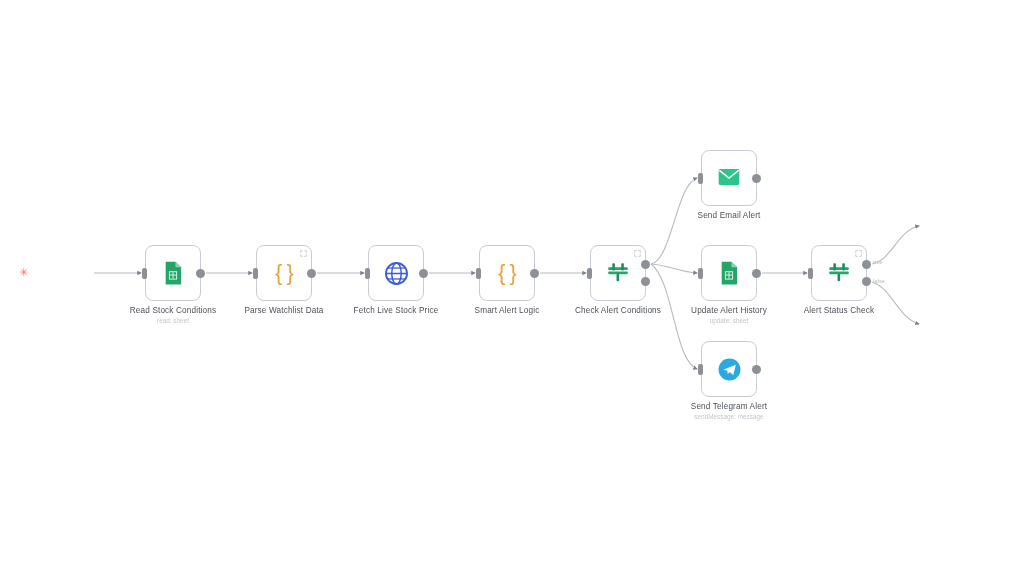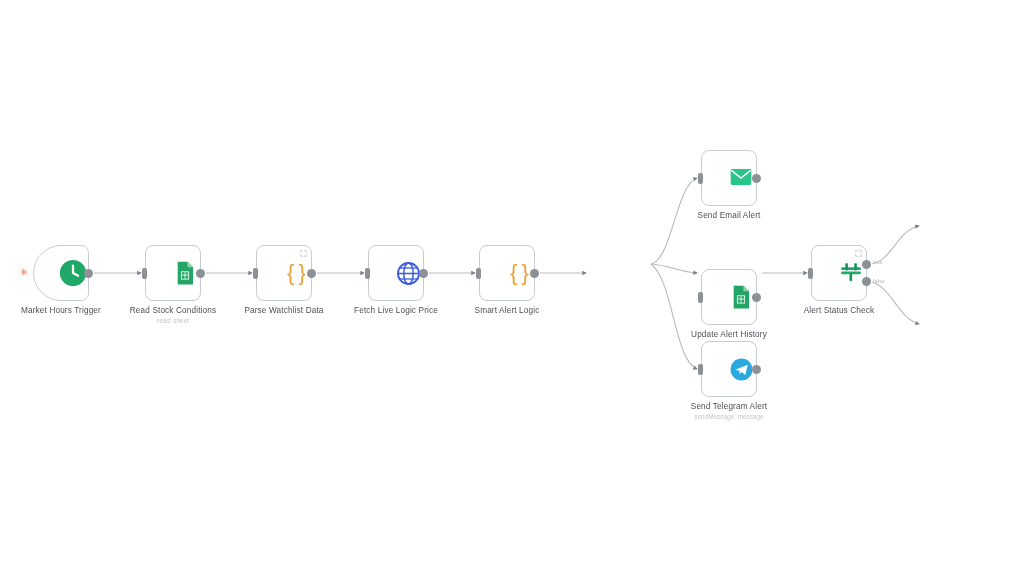--- a/index.html
+++ b/index.html
@@ -20,21 +20,21 @@
     pointer-events: none;
   }
   .node {
     position: absolute;
     width: 56px; height: 56px;
     background: #ffffff;
     border: 1.2px solid #c8ccd4;
     border-radius: 8px;
     display: flex;
     align-items: center;
-    justify-content: flex-end;
+    justify-content: center;
     z-index: 5;
   }
   .node.trigger {
     border-radius: 30px 8px 8px 30px;
   }
   .node-icon {
     width: 30px; height: 30px;
     display: flex; align-items: center; justify-content: center;
   }
   .node-label {
@@ -127,30 +127,20 @@
       <path d="M651,264 C668,265 680,272 697,273" marker-end="url(#arrow)"></path>
       <path d="M651,264 C674,282 674,360 697,369" marker-end="url(#arrow)"></path>
       <path d="M762,273 L807,273" marker-end="url(#arrow)"></path>
       <path d="M872,264 C892,260 898,230 919,226" marker-end="url(#arrow)"></path>
       <path d="M872,282 C892,288 898,318 919,324" marker-end="url(#arrow)"></path>
     </g>
   </svg>
 
   <div class="pin-marker" style="left:19px; top:267px;">✳</div>
 
-  <div class="node trigger" style="left:33px; top:245px;">
-    <span class="node-icon">
-      <svg viewBox="0 0 32 32" width="30" height="30">
-        <circle cx="16" cy="16" r="14" fill="#1fa866"></circle>
-        <path d="M16 8 L16 16 L21.5 19" stroke="#ffffff" stroke-width="2.4" fill="none" stroke-linecap="round"></path>
-      </svg>
-    </span>
-    <span class="port out"></span>
-    <span class="node-label">Market Hours Trigger</span>
-  </div>
 
   <div class="node" style="left:145px; top:245px;">
     <span class="node-icon">
       <svg viewBox="0 0 32 32" width="26" height="26">
         <path d="M7 2 h12 l7 7 v21 H7 z" fill="#23a566"></path>
         <path d="M19 2 l7 7 h-7 z" fill="#8ed1ae"></path>
         <rect x="11" y="14" width="10" height="10" fill="#ffffff"></rect>
         <rect x="12" y="15" width="8" height="8" fill="#23a566"></rect>
         <rect x="12" y="18" width="8" height="1" fill="#ffffff"></rect>
         <rect x="15.5" y="15" width="1" height="8" fill="#ffffff"></rect>
@@ -177,44 +167,62 @@
       <svg viewBox="0 0 32 32" width="27" height="27">
         <circle cx="16" cy="16" r="12.5" fill="none" stroke="#3b5bdb" stroke-width="2.2"></circle>
         <ellipse cx="16" cy="16" rx="5.6" ry="12.5" fill="none" stroke="#3b5bdb" stroke-width="1.8"></ellipse>
         <line x1="3.5" y1="16" x2="28.5" y2="16" stroke="#3b5bdb" stroke-width="1.8"></line>
         <line x1="5.6" y1="9.5" x2="26.4" y2="9.5" stroke="#3b5bdb" stroke-width="1.5"></line>
         <line x1="5.6" y1="22.5" x2="26.4" y2="22.5" stroke="#3b5bdb" stroke-width="1.5"></line>
       </svg>
     </span>
     <span class="port in"></span>
     <span class="port out"></span>
-    <span class="node-label">Fetch Live Logic Price</span>
+    <span class="node-label">Fetch Live Stock Price</span>
   </div>
 
   <div class="node" style="left:479px; top:245px;">
     <span class="node-icon brace">{ }</span>
     <span class="port in"></span>
     <span class="port out"></span>
     <span class="node-label">Smart Alert Logic</span>
   </div>
 
+  <div class="node" style="left:590px; top:245px;">
+    <span class="node-icon">
+      <svg viewBox="0 0 32 32" width="26" height="26">
+        <rect x="4" y="9" width="24" height="3.4" rx="1" fill="#1fa866"></rect>
+        <rect x="4" y="14" width="24" height="3.4" rx="1" fill="#1fa866"></rect>
+        <rect x="9" y="4" width="3.2" height="9" rx="1" fill="#17905a"></rect>
+        <rect x="20" y="4" width="3.2" height="9" rx="1" fill="#17905a"></rect>
+        <rect x="14.2" y="17" width="3.2" height="9" rx="1" fill="#17905a"></rect>
+      </svg>
+    </span>
+    <svg class="opt-icon" viewBox="0 0 10 10">
+      <path d="M1 1 h3 M1 1 v3 M9 1 h-3 M9 1 v3 M1 9 h3 M1 9 v-3 M9 9 h-3 M9 9 v-3" stroke="#8d9196" stroke-width="1.1" fill="none"></path>
+    </svg>
+    <span class="port in"></span>
+    <span class="port out2"></span>
+    <span class="port out3"></span>
+    <span class="node-label">Check Alert Conditions</span>
+  </div>
 
   <div class="node" style="left:701px; top:150px;">
     <span class="node-icon">
       <svg viewBox="0 0 32 32" width="26" height="22">
         <rect x="1" y="3" width="30" height="23" rx="2" fill="#2bc48a"></rect>
         <path d="M2 5 L16 16 L30 5" stroke="#ffffff" stroke-width="2.2" fill="none"></path>
       </svg>
     </span>
     <span class="port in"></span>
     <span class="port out"></span>
     <span class="node-label">Send Email Alert</span>
   </div>
 
-  <div class="node" style="left:701px; top:245px;margin-top:24px;">
+  <div class="node" style="left:701px; top:245px;">
     <span class="node-icon">
       <svg viewBox="0 0 32 32" width="26" height="26">
         <path d="M7 2 h12 l7 7 v21 H7 z" fill="#23a566"></path>
         <path d="M19 2 l7 7 h-7 z" fill="#8ed1ae"></path>
         <rect x="11" y="14" width="10" height="10" fill="#ffffff"></rect>
         <rect x="12" y="15" width="8" height="8" fill="#23a566"></rect>
         <rect x="12" y="18" width="8" height="1" fill="#ffffff"></rect>
         <rect x="15.5" y="15" width="1" height="8" fill="#ffffff"></rect>
       </svg>
     </span>

